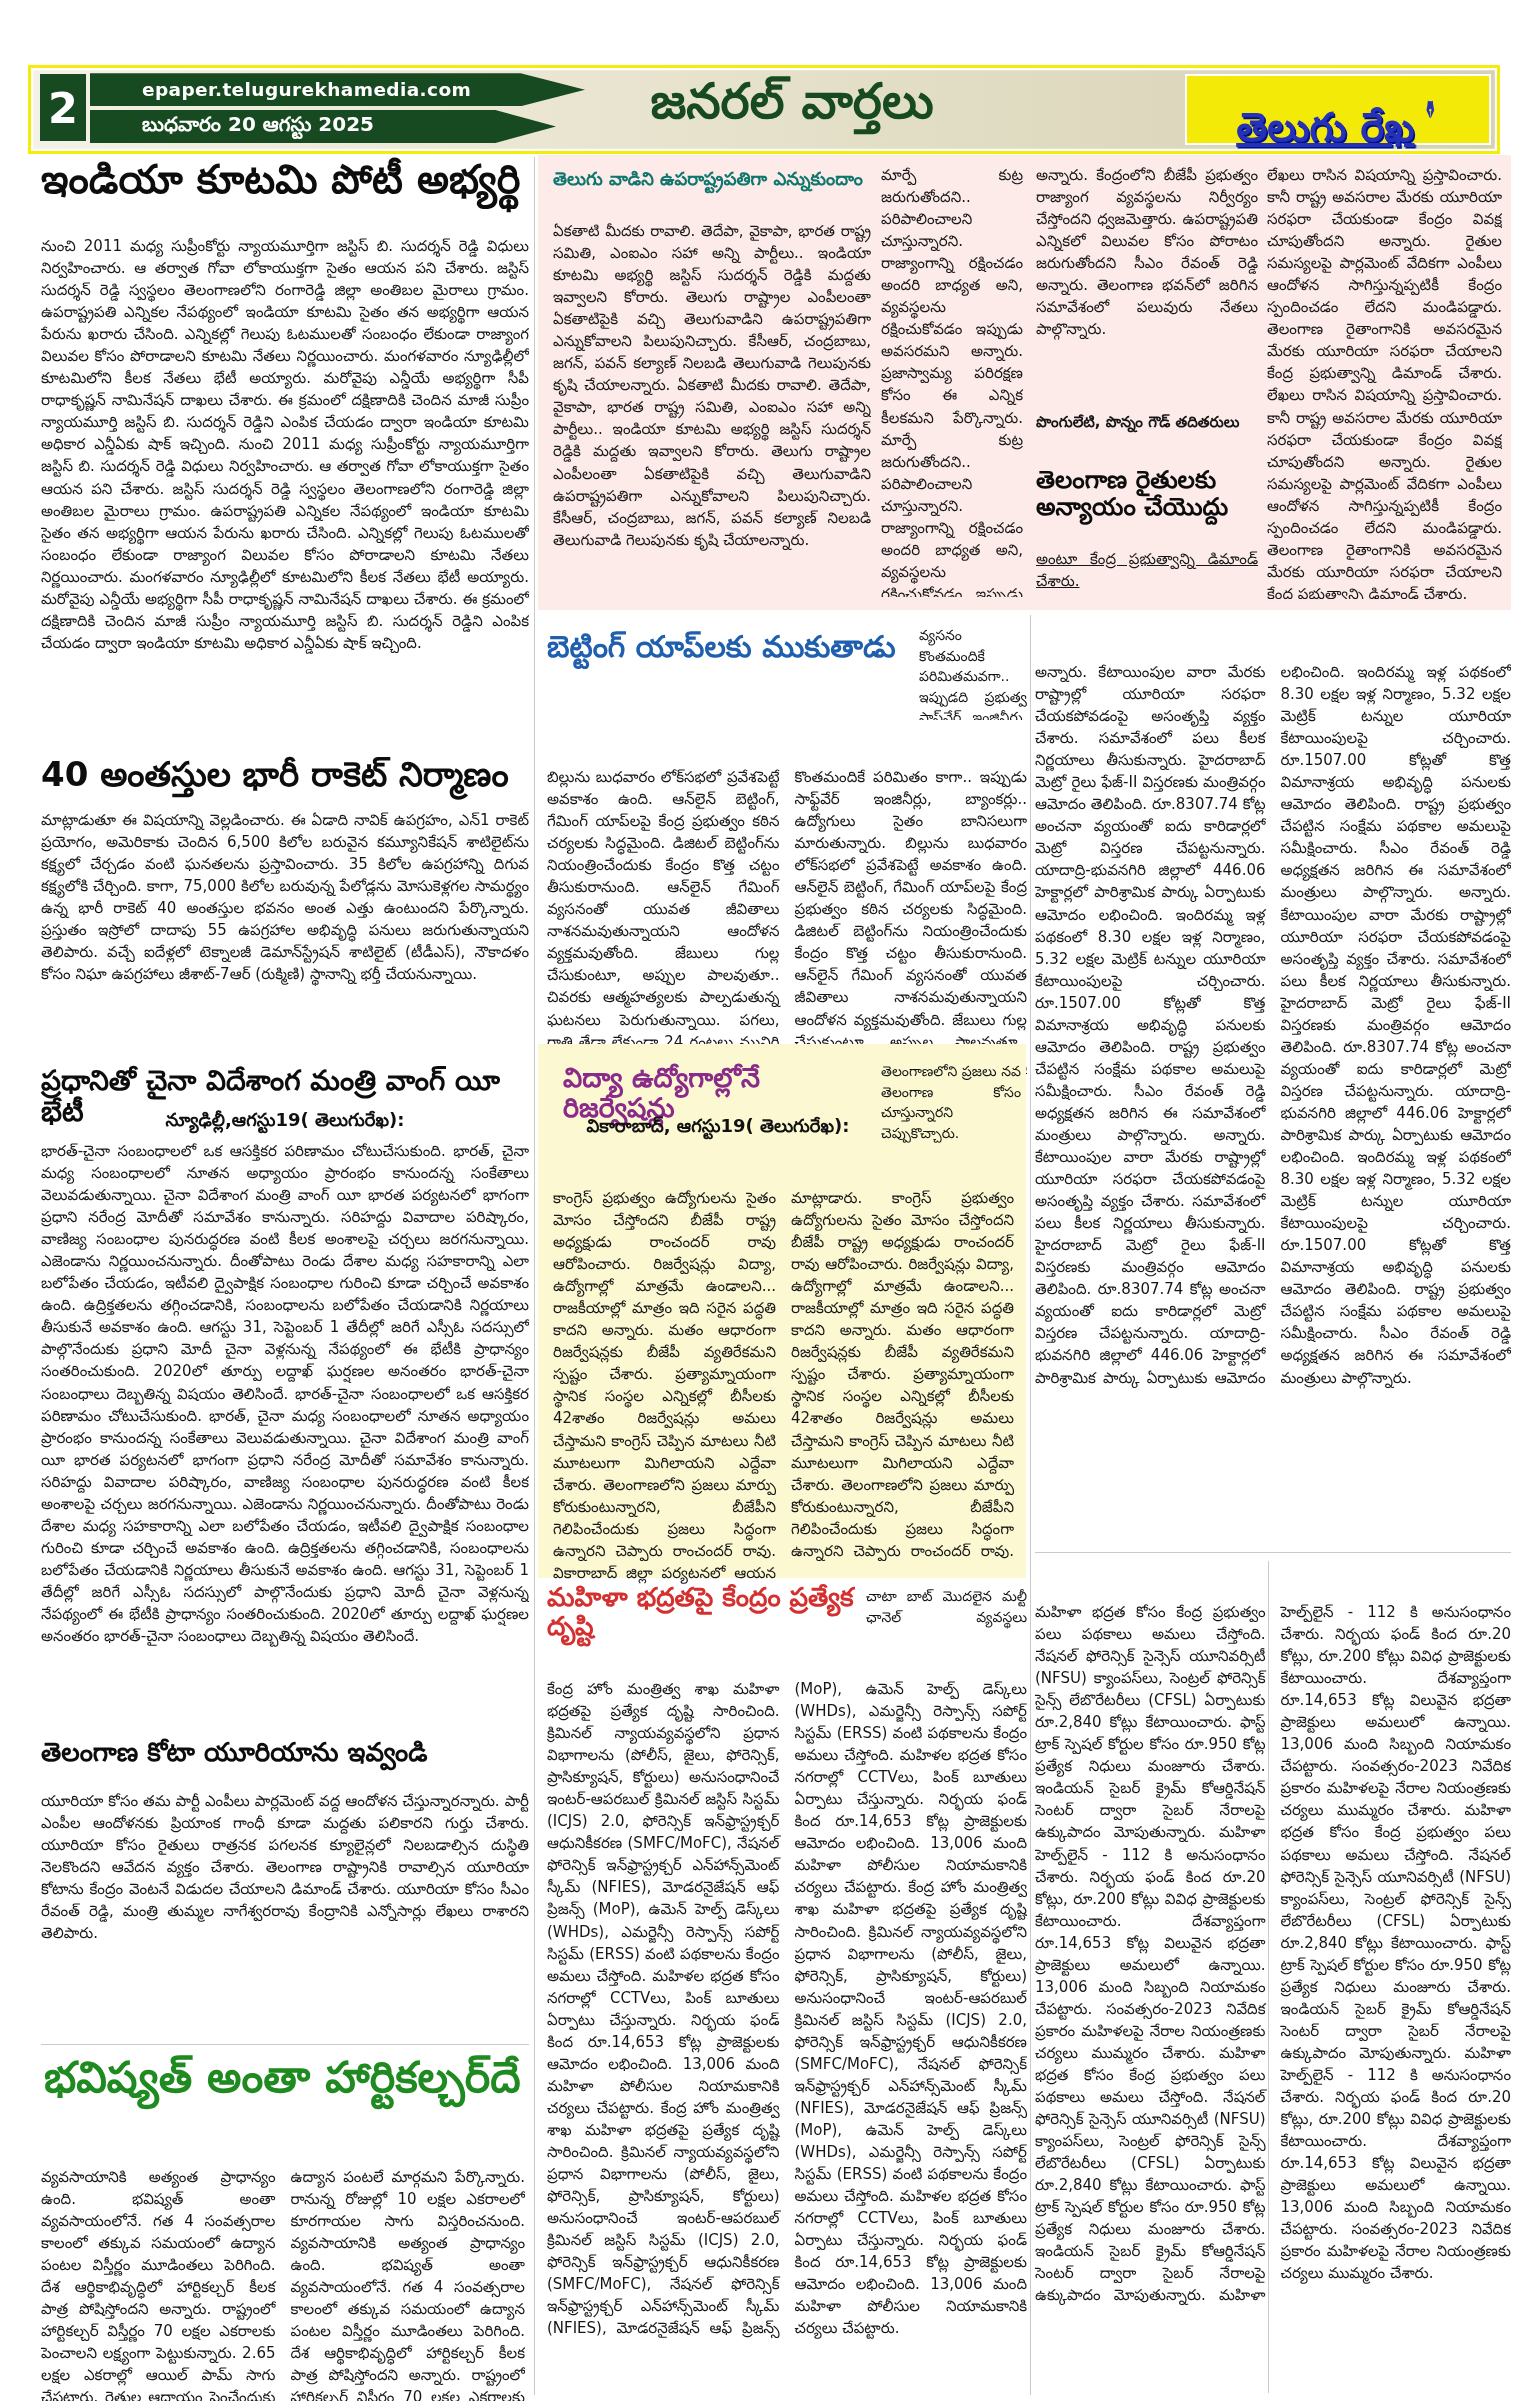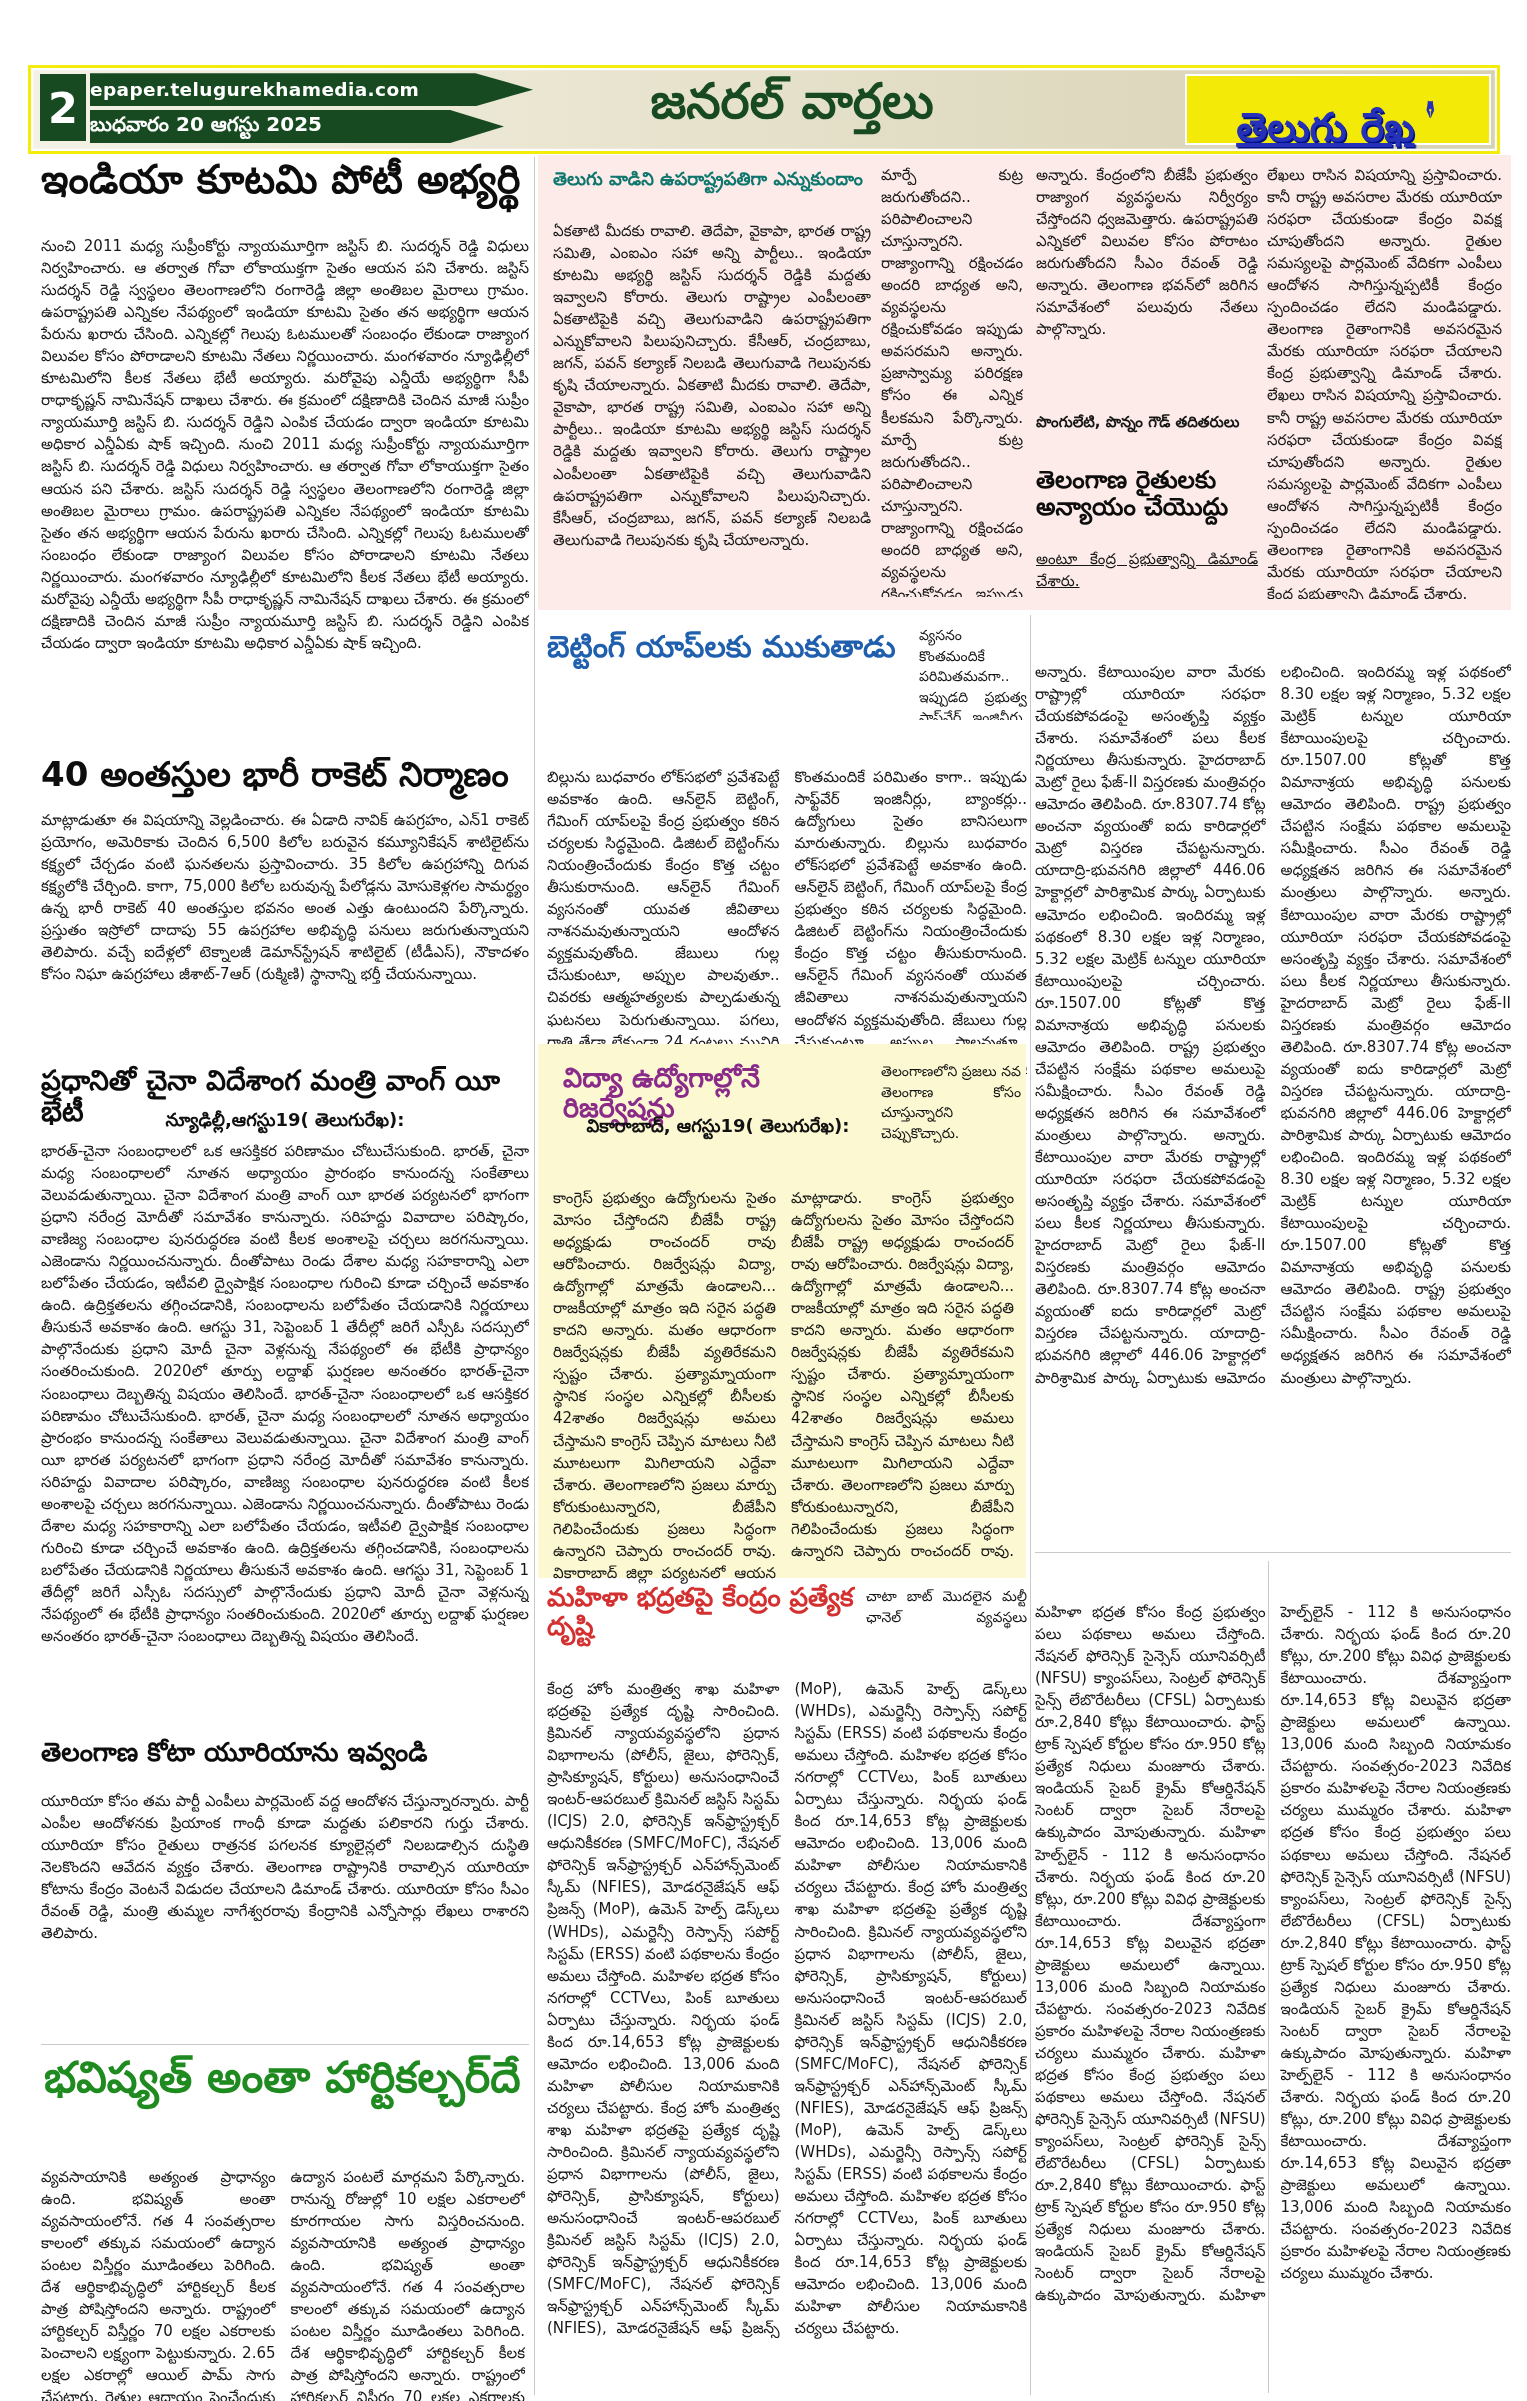--- a/index.html
+++ b/index.html
@@ -5,21 +5,21 @@
   html,body{margin:0;padding:0;background:#fff;}
   .page{position:relative;width:1528px;height:2401px;background:#ffffff;overflow:hidden;
         font-family:"DejaVu Sans","Liberation Sans",sans-serif;color:#141414;}
   
   .masthead{position:absolute;left:28px;top:65px;width:1466px;height:83px;
     border:3.7px solid #f6ec0a;box-shadow:inset 0 0 0 2.2px #ffffff;
     background:linear-gradient(90deg,#f4f2e6 0%,#e8e4cf 40%,#d6d1b2 100%);}
   .pagenum{position:absolute;left:9px;top:6px;width:46px;height:67px;background:#174a21;
     color:#fff;font-size:43px;font-weight:bold;display:flex;align-items:center;justify-content:center;}
   .ribbon{position:absolute;left:59px;height:33px;background:#174a21;color:#fff;display:flex;
-    align-items:center;font-weight:bold;
+    align-items:center;padding-left:52px;font-weight:bold;
     clip-path:polygon(0 0,87% 0,100% 50%,87% 100%,0 100%);}
   .ribbon.url{top:5.2px;width:443px;font-size:18.5px;letter-spacing:0.4px;}
   .ribbon.date{top:42px;width:414px;font-size:20px;}
   .section-title{position:absolute;left:480px;top:4.4px;width:562px;height:71px;display:flex;
     align-items:center;justify-content:center;color:#174a21;font-size:49px;font-weight:bold;}
   .logo{position:absolute;right:6px;top:6px;width:302px;height:67px;background:#f4ea07;
     border:2.2px solid #ffffff;display:flex;align-items:center;justify-content:center;gap:4.4px;}
   .logo-text{color:#2431b8;font-size:40px;font-weight:bold;text-decoration:underline;
     text-decoration-thickness:4.4px;text-shadow:1.5px 1.5px 0 #00128a;margin-top:44px;}
   .nib{color:#2431b8;font-size:25px;transform:rotate(90deg);}

